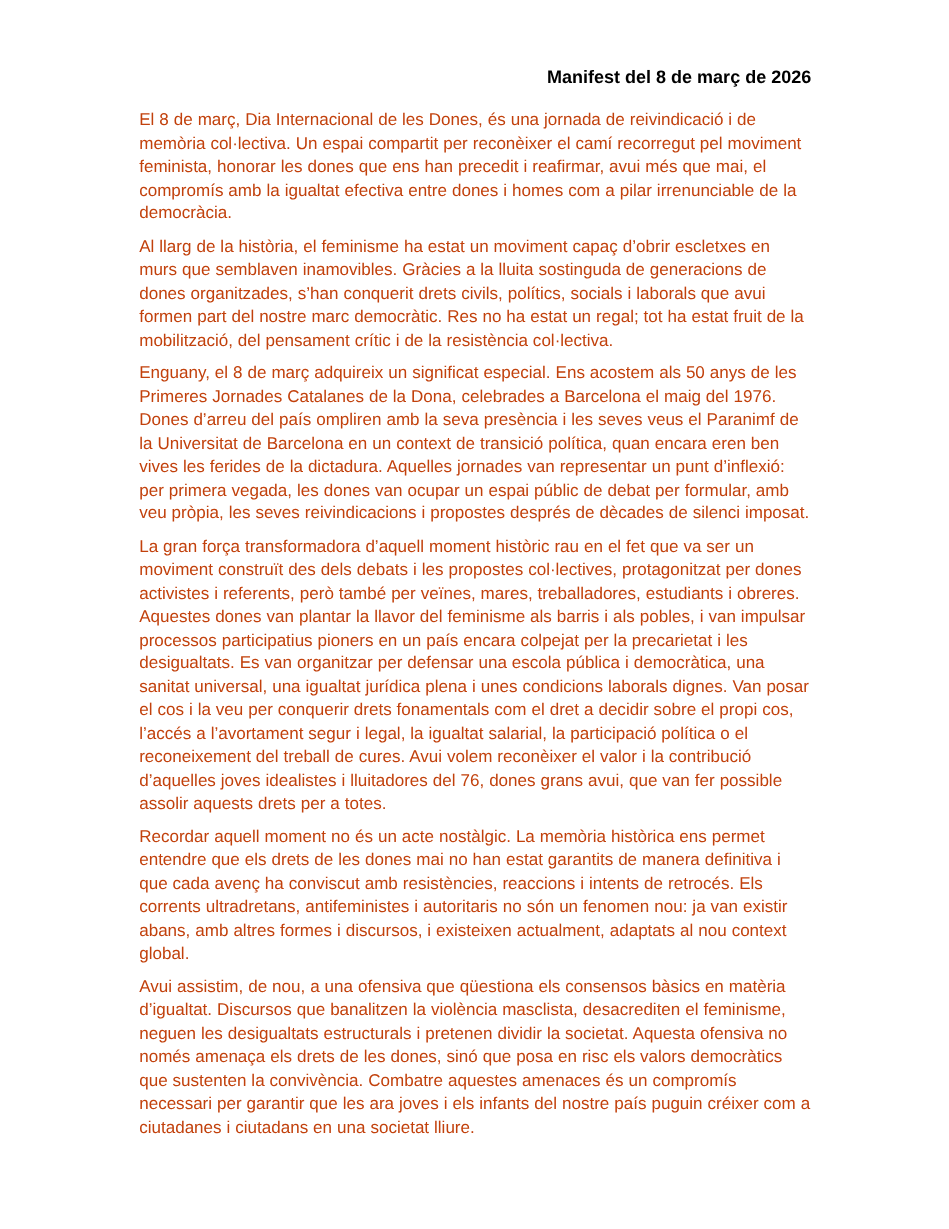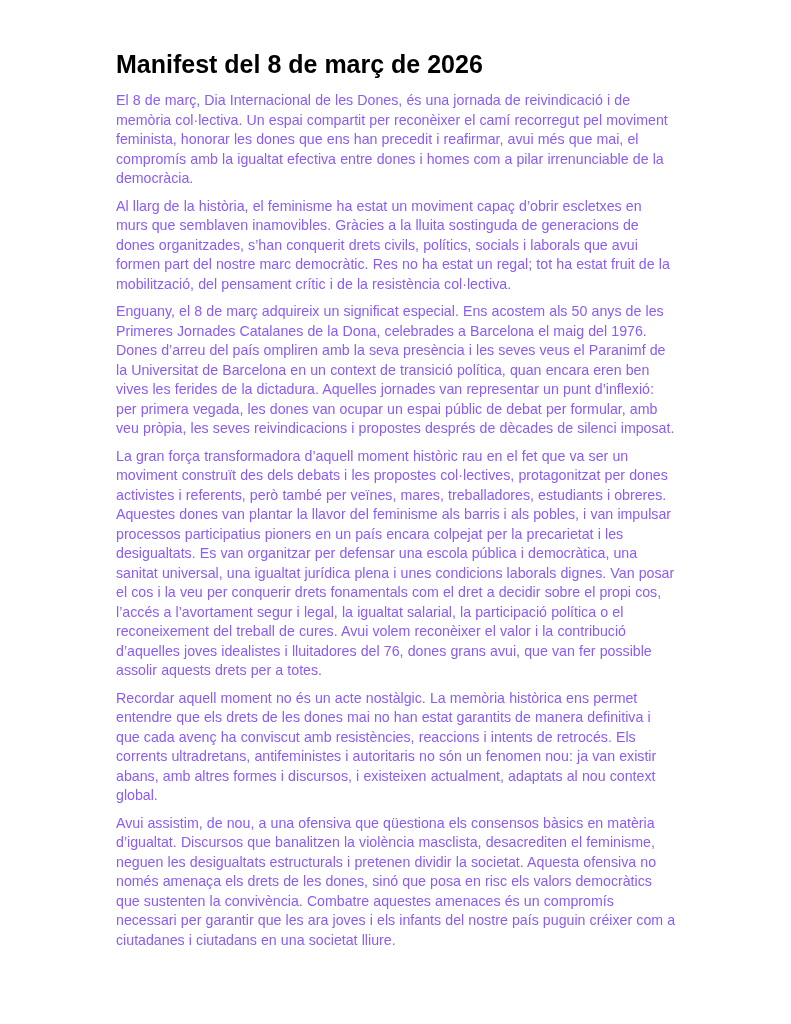--- a/index.html
+++ b/index.html
@@ -12,33 +12,34 @@
     width: 791px;
     height: 1024px;
     background: #ffffff;
     box-sizing: border-box;
     padding: 52px 115px 0 116px;
     font-family: "Liberation Sans", sans-serif;
     color: #000000;
     overflow: hidden;
   }
   .doc-title {
-    font-size: 25px;
+    font-size: 15px;
     font-weight: 700;
     line-height: 25px;
     margin: 0 0 14px 0;
     color: #000000;
+    text-align: right;
   }
   .doc-paragraph {
     font-size: 14.2px;
     font-weight: 400;
     line-height: 19.5px;
     margin: 0 0 8px 0;
     text-align: left;
-    color: #8b5cf6;
+    color: #c2410c;
     word-spacing: 0.2px;
   }
 </style>
 </head>
 <body>
 
 <div class="page">
   <h1 class="doc-title">Manifest del 8 de març de 2026</h1>
 
   <p class="doc-paragraph">El 8 de març, Dia Internacional de les Dones, és una jornada de reivindicació i de memòria col·lectiva. Un espai compartit per reconèixer el camí recorregut pel moviment feminista, honorar les dones que ens han precedit i reafirmar, avui més que mai, el compromís amb la igualtat efectiva entre dones i homes com a pilar irrenunciable de la democràcia.</p>

